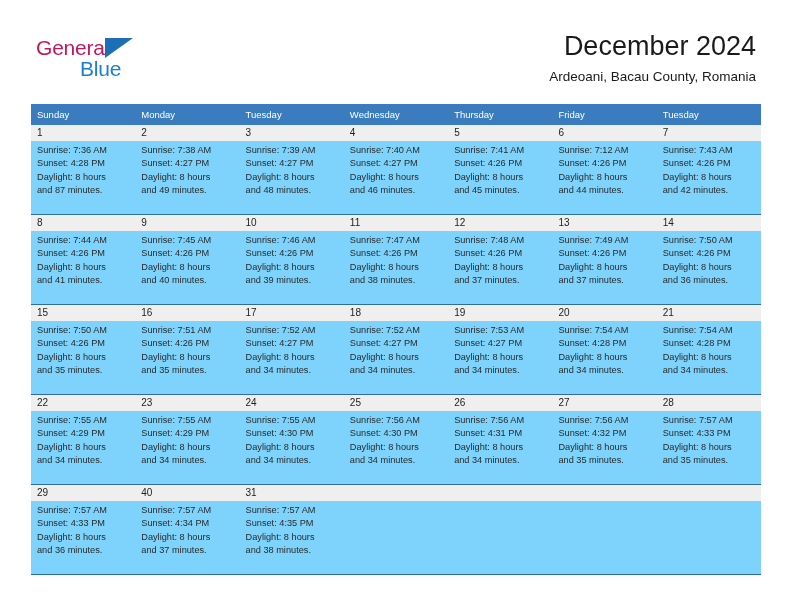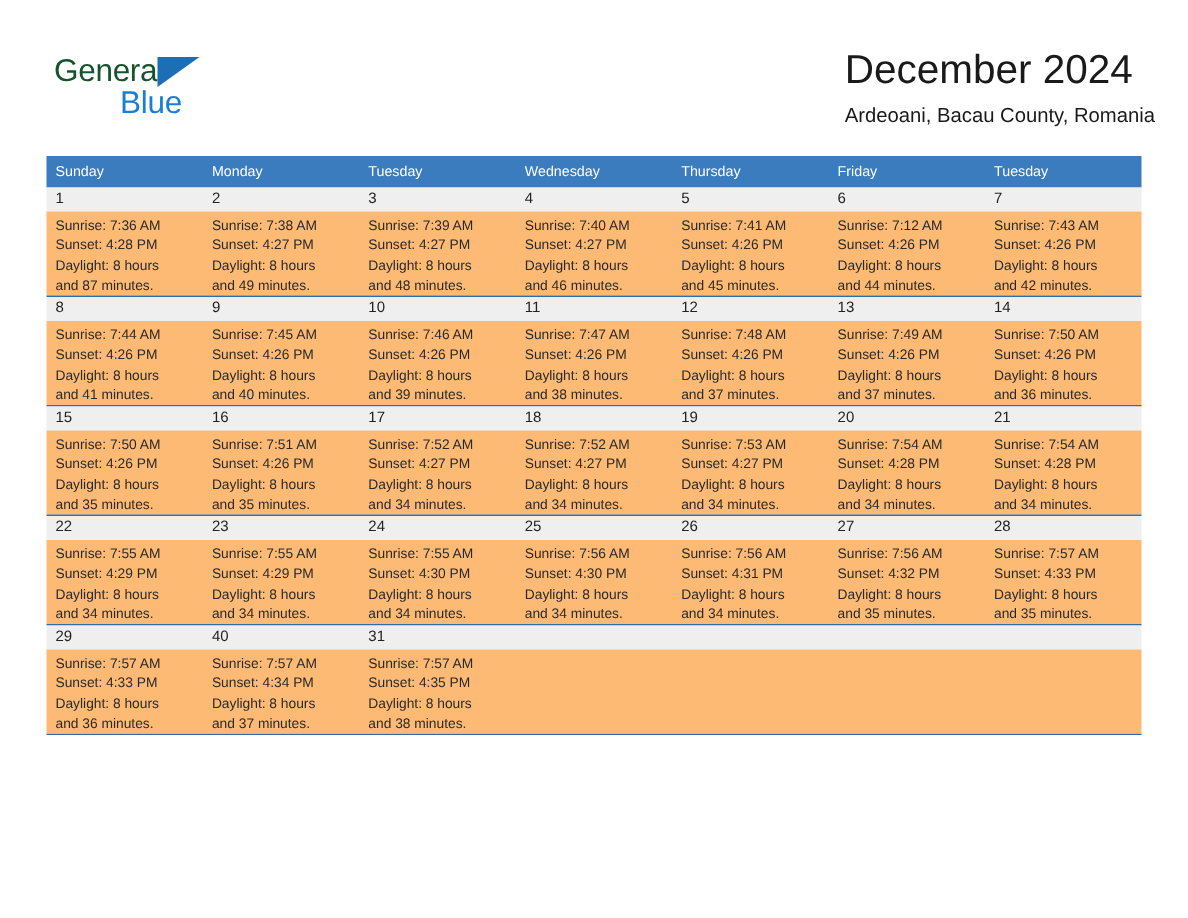--- a/index.html
+++ b/index.html
@@ -34,21 +34,21 @@
     left: 36px;
     top: 36px;
     width: 200px;
     height: 48px;
   }
   .logo-general {
     position: absolute;
     left: 0;
     top: 0;
     font-size: 21px;
-    color: #14532d;
+    color: #be185d;
     letter-spacing: -0.2px;
     line-height: 24px;
     font-family: "Liberation Sans", sans-serif;
   }
   .logo-tri {
     position: absolute;
     left: 69px;
     top: 2px;
     width: 0;
     height: 0;
@@ -59,22 +59,23 @@
     position: absolute;
     left: 44px;
     top: 21px;
     font-size: 21px;
     color: #1a7fd4;
     letter-spacing: -0.2px;
     line-height: 24px;
   }
   .title-block {
     position: absolute;
-    right: 22px;
+    right: 36px;
     top: 30px;
+    text-align: right;
     margin-left: 20px;
   }
   .cal-title {
     font-size: 27px;
     color: #1a1a1a;
     line-height: 32px;
     white-space: nowrap;
   }
   .cal-subtitle {
     margin-top: 6px;
@@ -123,22 +124,22 @@
     flex: 1 1 0;
     min-width: 0;
     font-size: 10px;
     color: #222222;
     line-height: 16px;
     padding-left: 6px;
     box-sizing: border-box;
   }
   .detail-band {
     display: flex;
-    height: 56px;
-    background: #fdba74;
+    height: 73px;
+    background: #7dd3fc;
   }
   .detail {
     flex: 1 1 0;
     min-width: 0;
     padding: 3px 6px 0 6px;
     box-sizing: border-box;
   }
   .detail .ln {
     font-size: 9.2px;
     color: #2a2a2a;

